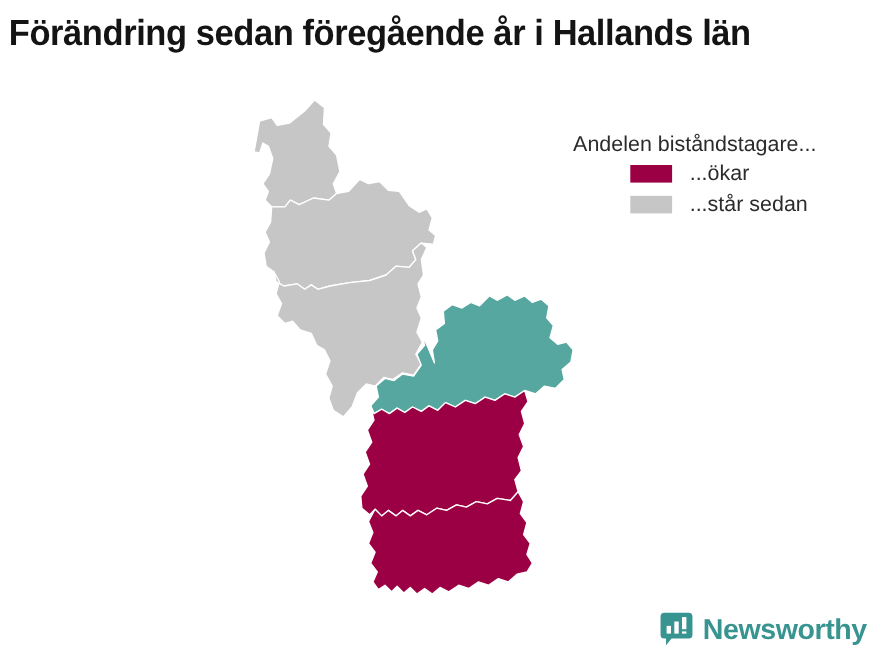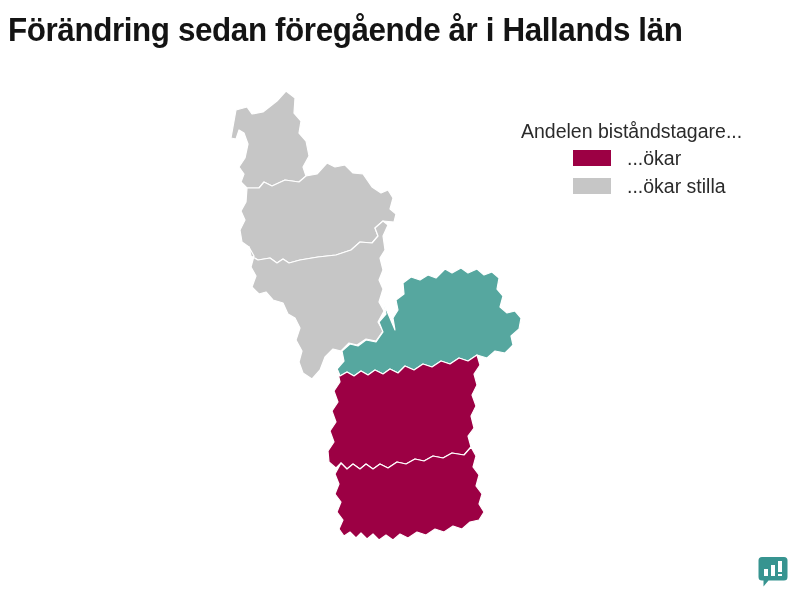--- a/index.html
+++ b/index.html
@@ -149,27 +149,28 @@
   <div id="legend-title">Andelen biståndstagare...</div>
 
   <div class="legend-row">
     <div class="legend-swatch" style="background:#9c0044"></div>
     <div class="legend-label">...ökar</div>
   </div>
 
 
   <div class="legend-row">
     <div class="legend-swatch" style="background:#c6c6c6"></div>
-    <div class="legend-label">...ökar stilla</div>
+    <div class="legend-label">...står sedan</div>
   </div>
 </div>
 
 <div id="logo">
   <svg id="logo-mark" viewBox="0 0 30 32">
     <path d="M4,1 L26,1 A3.5,3.5 0 0 1 29.5,4.5 L29.5,21 A3.5,3.5 0 0 1 26,24.5
              L10.5,24.5 L5.5,30.5 L5.5,24.5 L4,24.5 A3.5,3.5 0 0 1 0.5,21 L0.5,4.5
              A3.5,3.5 0 0 1 4,1 Z" fill="#379490"></path>
     <rect x="6" y="13" width="4" height="7" fill="#ffffff"></rect>
     <rect x="13" y="9" width="4" height="11" fill="#ffffff"></rect>
     <rect x="20" y="5" width="4" height="11" fill="#ffffff"></rect>
     <rect x="20" y="18" width="4" height="2" fill="#ffffff"></rect>
   </svg>
+  <div id="logo-text" style="color:#379490">Newsworthy</div>
 </div>
 
 </body></html>

